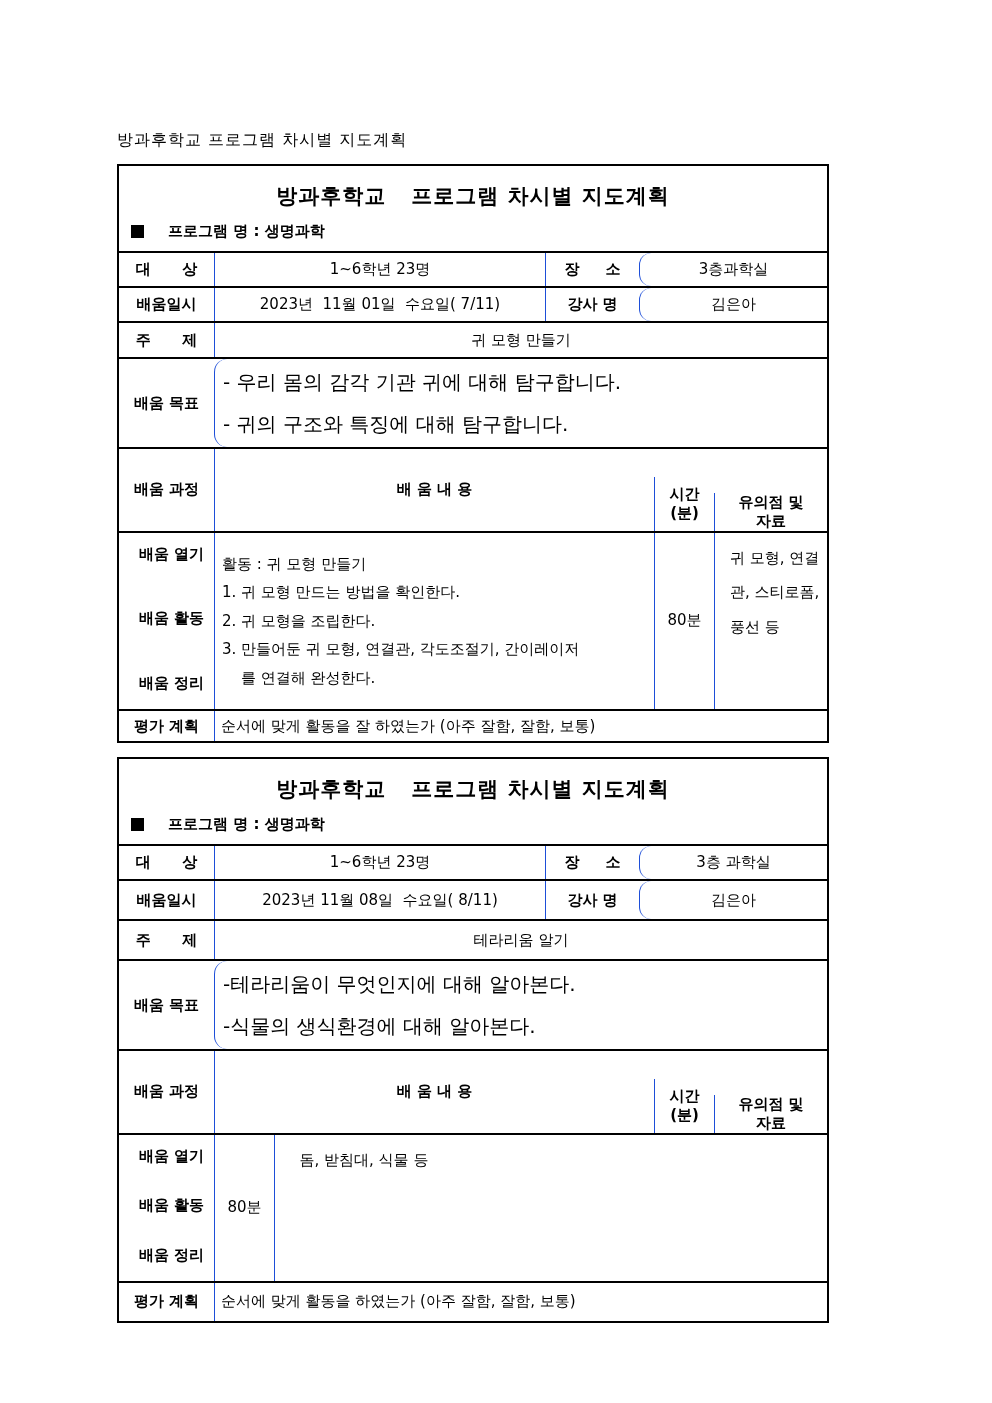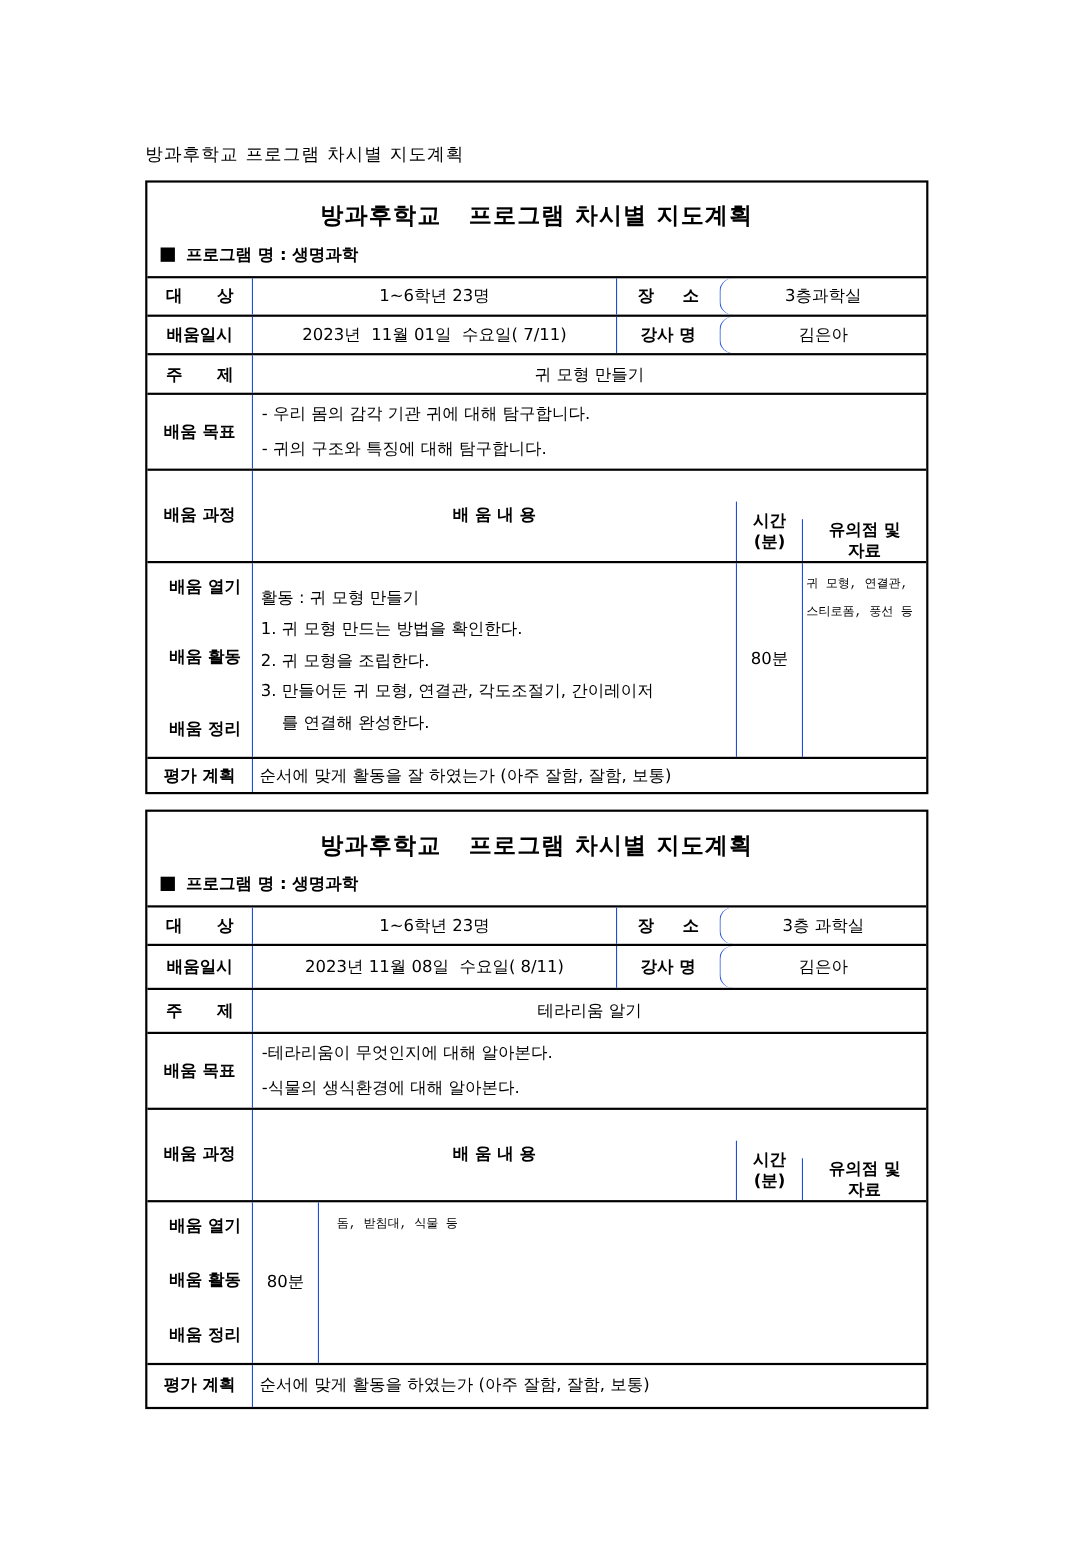--- a/index.html
+++ b/index.html
@@ -11,21 +11,21 @@
   }
   .page {
     position: relative;
     width: 992px;
     height: 1403px;
     background: #fff;
     overflow: hidden;
   }
   .content {
     position: absolute;
-    left: 132px;
+    left: 117px;
     top: 130px;
     width: 712px;
   }
   .doc-heading {
     font-size: 16px;
     letter-spacing: 1px;
     white-space: pre;
     margin-bottom: 13px;
   }
   .doc-table {
@@ -39,21 +39,21 @@
     text-align: center;
     font-size: 21px;
     font-weight: bold;
     letter-spacing: 1px;
     white-space: pre;
     padding: 4px 0 10px 0;
   }
   .t-program {
     display: flex;
     align-items: center;
-    gap: 10px;
+    gap: 24px;
     font-size: 15px;
     font-weight: bold;
     padding: 2px 0 4px 2px;
     white-space: pre;
   }
   .square-icon {
     width: 13px; height: 13px;
     background: #000;
     flex: 0 0 auto;
   }
@@ -105,24 +105,25 @@
     align-items: center;
     justify-content: center;
     font-size: 15px;
     white-space: pre;
   }
   .c-goal {
     flex: 1 1 auto;
     display: flex;
     flex-direction: column;
     justify-content: center;
-    font-size: 15px;
+    font-size: 20px;
     line-height: 2.1;
     padding: 2px 8px;
     white-space: pre-wrap;
+    border-radius: 13px;
   }
   .c-content-h {
     width: 440px;
     flex: 0 0 440px;
     display: flex;
     align-items: center;
     justify-content: center;
     font-weight: bold;
     font-size: 15px;
     white-space: pre;
@@ -163,25 +164,24 @@
     width: 60px;
     flex: 0 0 60px;
     display: flex;
     align-items: center;
     justify-content: center;
     font-size: 15px;
     white-space: pre;
   }
   .c-notes {
     flex: 1 1 auto;
-    font-size: 11px;
+    font-size: 15px;
     line-height: 2.3;
-    padding: 8px 3px 4px 3px;
+    padding: 8px 3px 4px 15px;
     white-space: pre-wrap;
-    font-family: Liberation Mono, monospace;
   }
   .c-eval {
     flex: 1 1 auto;
     display: flex;
     align-items: center;
     font-size: 15px;
     padding: 4px 6px;
     white-space: pre-wrap;
   }
 </style>

